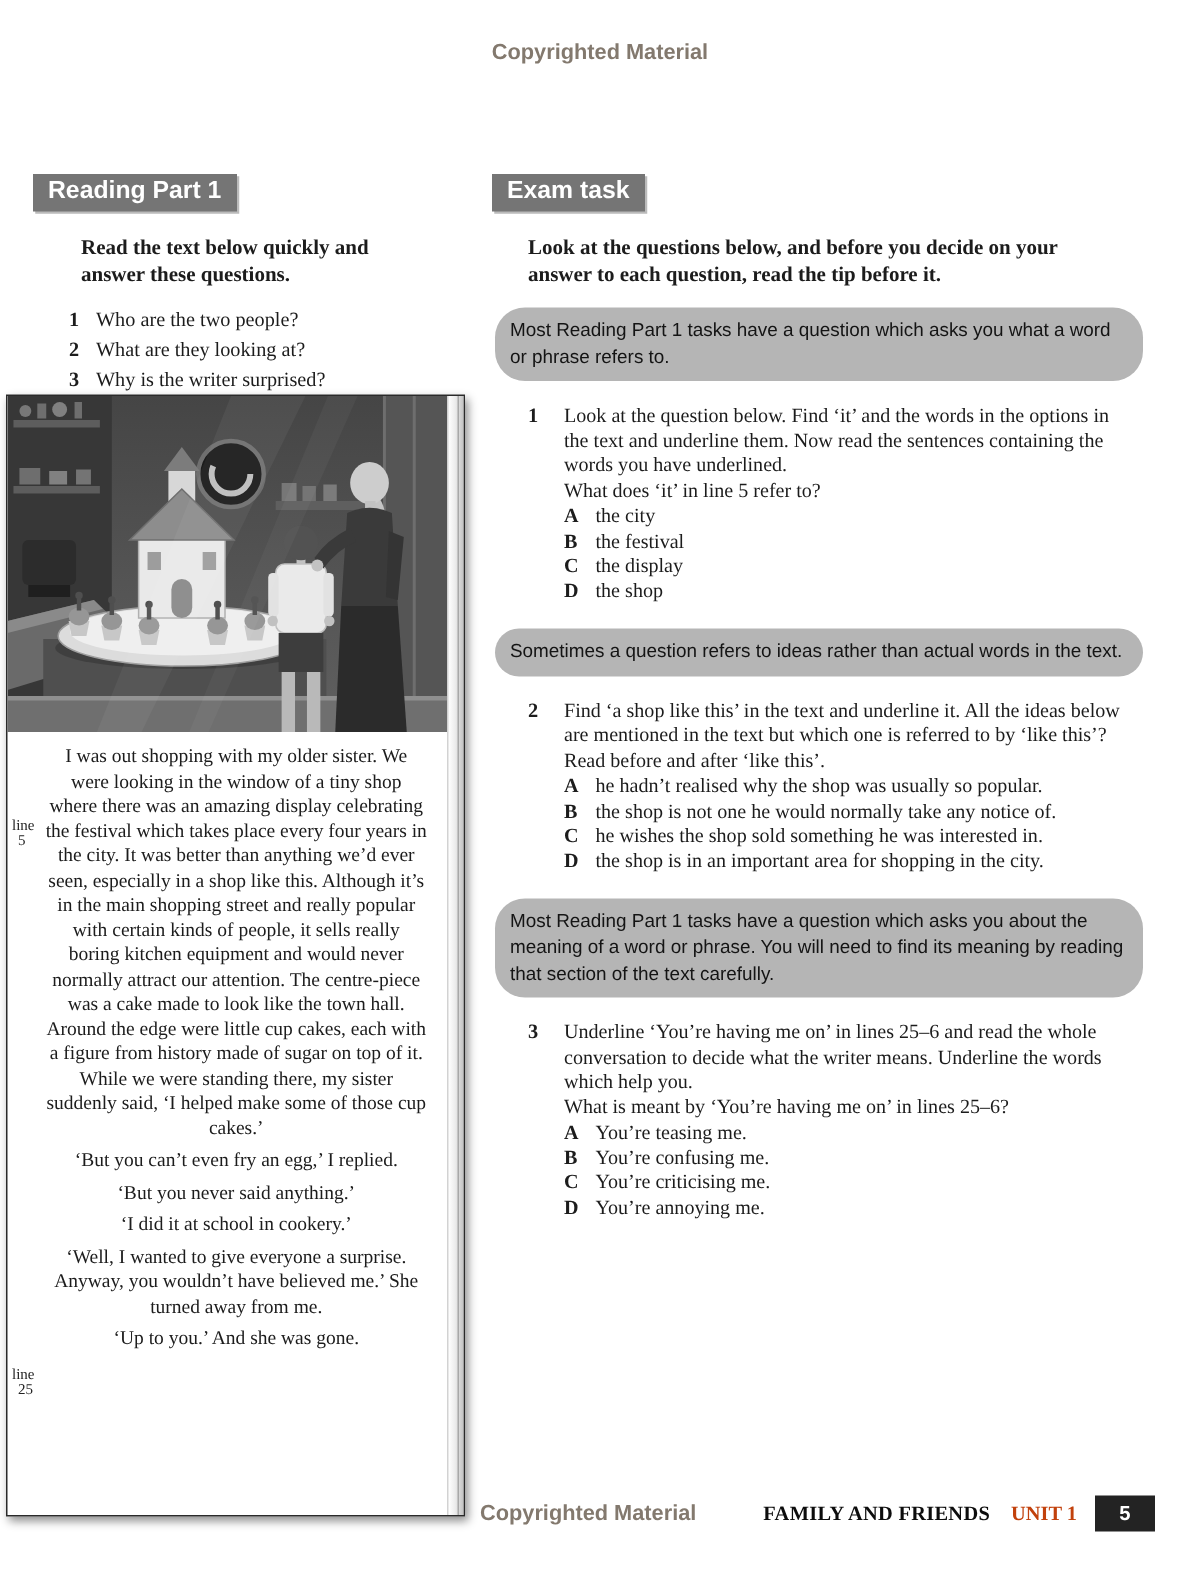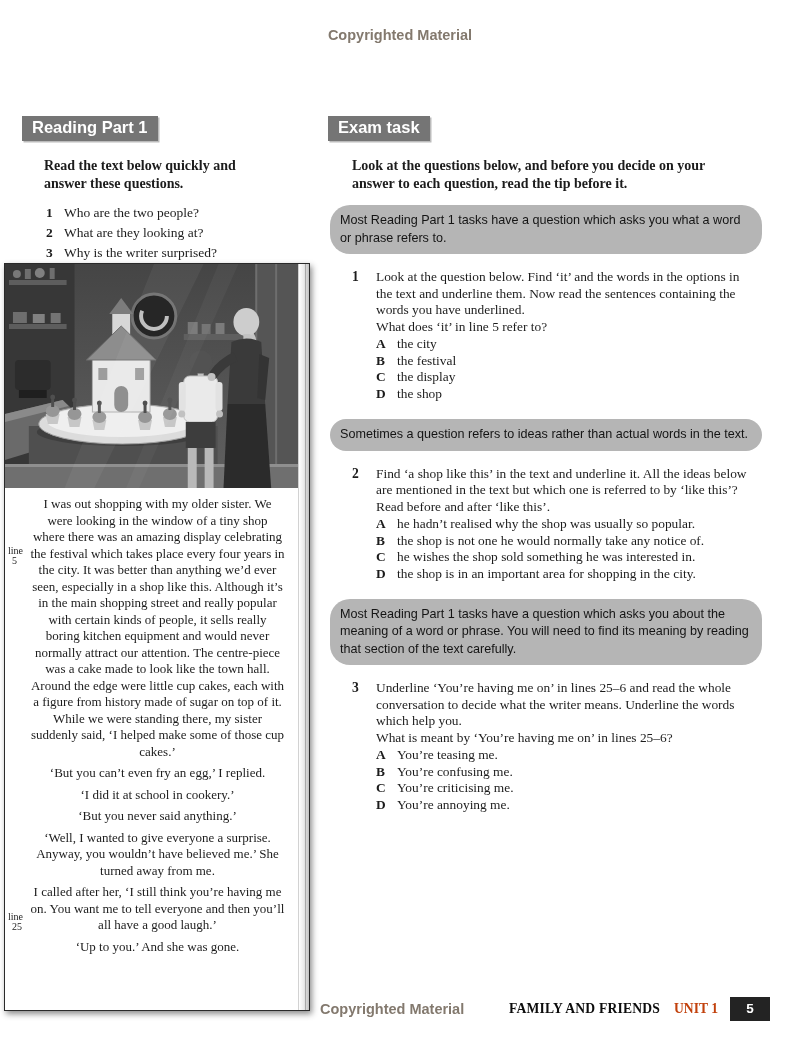--- a/index.html
+++ b/index.html
@@ -15,21 +15,21 @@
   }
   .part-header {
     display:inline-block; background:#757575; color:#ffffff;
     font-family:"Liberation Sans", sans-serif; font-weight:bold;
     font-size:16.5px; padding:2px 10px 4px;
     box-shadow:1.5px 1.5px 0 rgba(60,60,60,.35);
   }
   
   .col-left { position:absolute; left:22px; top:116px; width:274px; }
   .col-left .intro {
-    margin:16px 0 10px 22px; font-weight:bold; font-size:14px;
+    margin:16px 0 10px 32px; font-weight:bold; font-size:14px;
     line-height:1.28; width:236px;
   }
   .quick-questions { margin-left:24px; }
   .qq-row { display:flex; font-size:13.5px; line-height:1.5; }
   .qq-num { width:18px; font-weight:bold; }
   
   .book {
     position:absolute; left:4px; top:263px; width:306px; height:748px;
     background:#ffffff; border:1px solid #2a2a2a; overflow:hidden;
     box-shadow:2px 3px 6px rgba(0,0,0,.45);
@@ -233,24 +233,23 @@
     <div class="line-label" style="top:58px">
       <span>line</span>
       <span class="ln-num">5</span>
     </div>
     <div class="line-label" style="top:424px">
       <span>line</span>
       <span class="ln-num">25</span>
     </div>
     <p>I was out shopping with my older sister. We were looking in the window of a tiny shop where there was an amazing display celebrating the festival which takes place every four years in the city. It was better than anything we’d ever seen, especially in a shop like this. Although it’s in the main shopping street and really popular with certain kinds of people, it sells really boring kitchen equipment and would never normally attract our attention. The centre-piece was a cake made to look like the town hall. Around the edge were little cup cakes, each with a figure from history made of sugar on top of it. While we were standing there, my sister suddenly said, ‘I helped make some of those cup cakes.’</p>
     <p>‘But you can’t even fry an egg,’ I replied.</p>
+    <p>‘But you never said anything.’</p>
     <p>‘I did it at school in cookery.’</p>
-    <p>‘But you never said anything.’</p>
     <p>‘Well, I wanted to give everyone a surprise. Anyway, you wouldn’t have believed me.’ She turned away from me.</p>
-    <p>I called after her, ‘I still think you’re having me on. You want me to tell everyone and then you’ll all have a good laugh.’</p>
     <p>‘Up to you.’ And she was gone.</p>
   </div>
 </div>
 
 <div class="col-right">
   <div class="part-header">Exam task</div>
   <p class="intro">Look at the questions below, and before you decide on your answer to each question, read the tip before it.</p>
 
   <section class="tip">Most Reading Part 1 tasks have a question which asks you what a word or phrase refers to.</section>
   <div class="exam-q">

